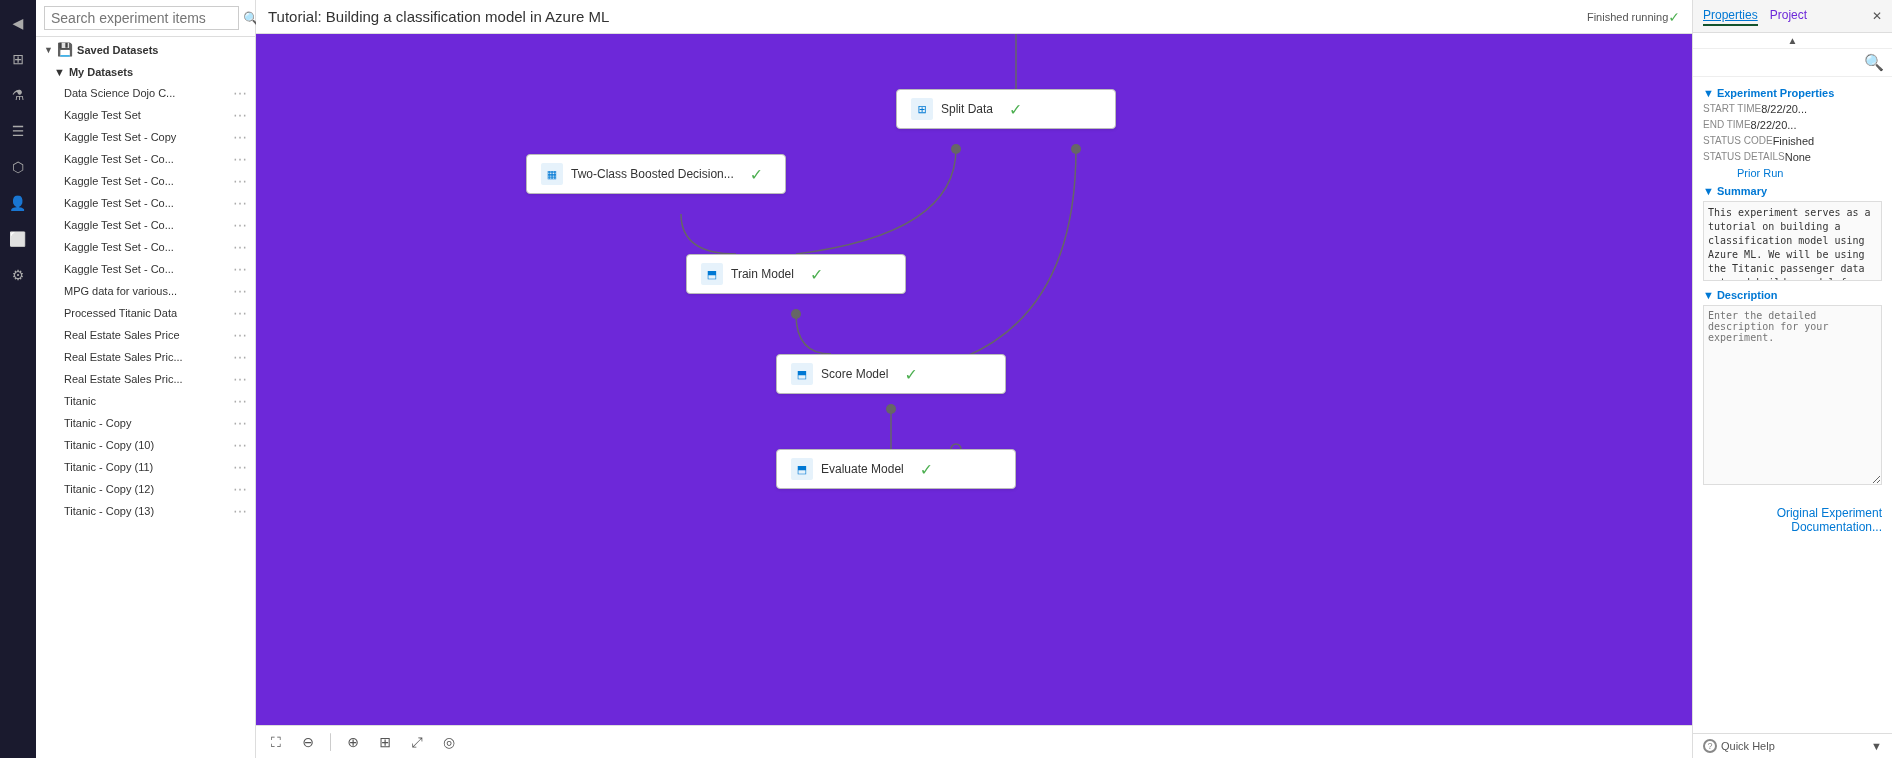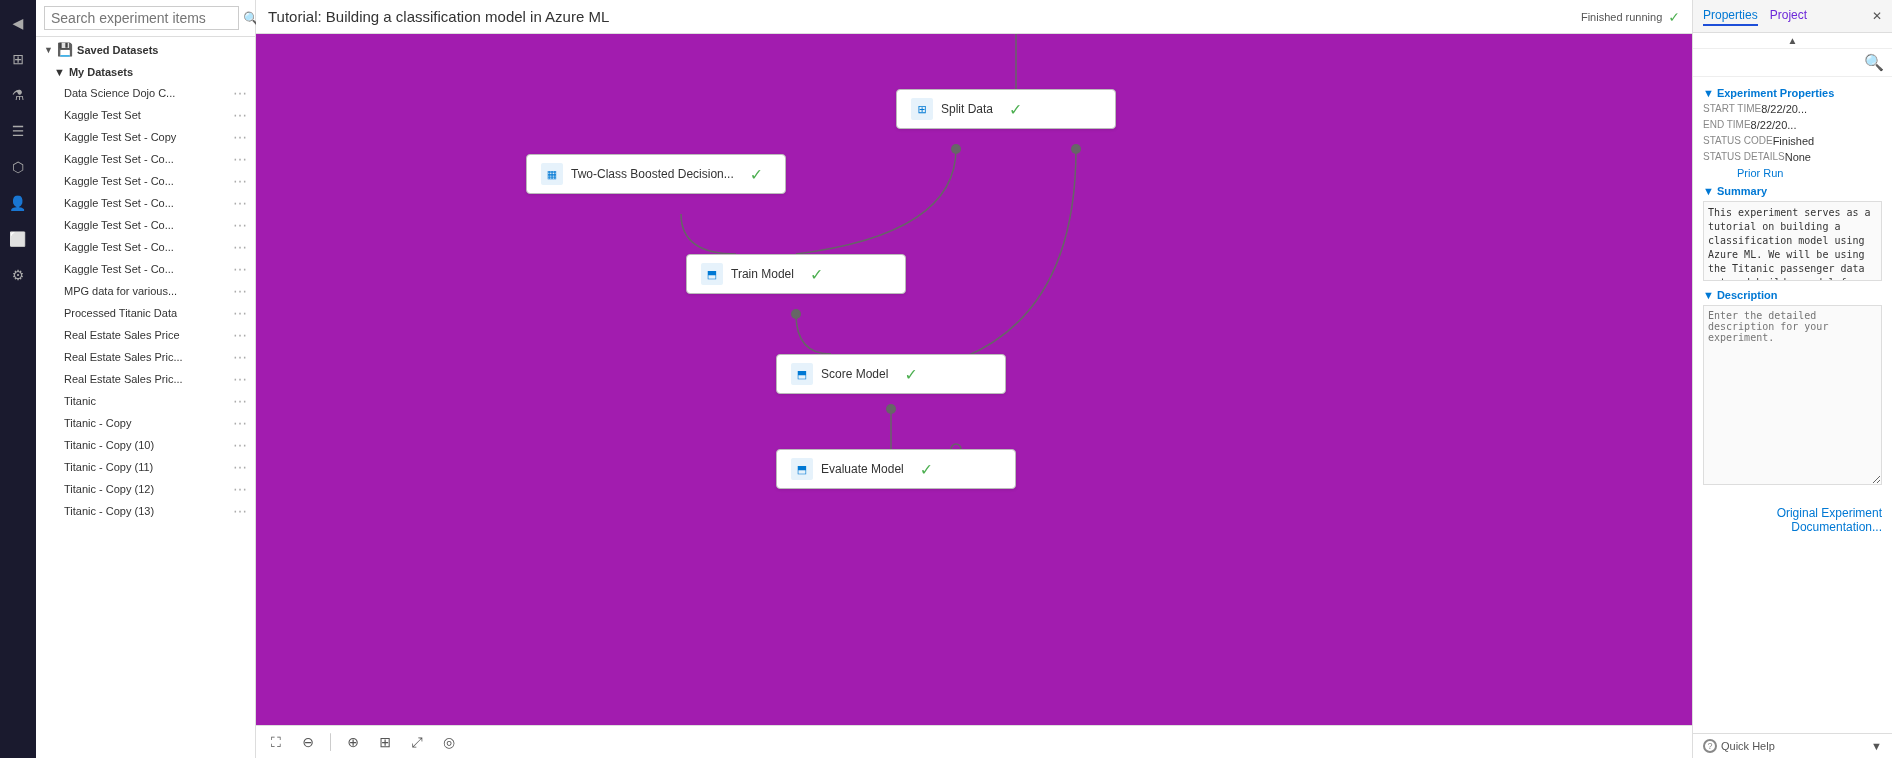--- a/index.html
+++ b/index.html
@@ -91,41 +91,40 @@
       justify-content: space-between;
     }
     .sidebar-item .item-label { flex: 1; white-space: nowrap; overflow: hidden; text-overflow: ellipsis; }
     .sidebar-item .item-dots { color: #aaa; font-size: 14px; }
 
     
     .main-area {
       flex: 1;
       display: flex;
       flex-direction: column;
-      background: #a21caf;
+      background: #6d28d9;
       position: relative;
       overflow: hidden;
     }
     .main-header {
       padding: 8px 12px;
       border-bottom: 1px solid #ddd;
       background: #fff;
       display: flex;
       align-items: center;
       justify-content: space-between;
     }
     .main-title {
       font-size: 15px;
       color: #333;
       font-weight: 400;
     }
     .status-bar {
       display: flex;
       align-items: center;
-      gap: 6px;
       font-size: 11px;
       color: #555;
     }
     .status-check { color: #4caf50; font-size: 14px; }
 
     
     .canvas {
       flex: 1;
       position: relative;
       overflow: hidden;
@@ -210,21 +209,22 @@
       gap: 12px;
       font-size: 12px;
     }
     .props-tab {
       cursor: pointer;
       padding: 2px 0;
       color: #6d28d9;
     }
     .props-tab.active {
       color: #0078d4;
-      border-bottom: 2px solid #1d4ed8;
+      border-bottom: 2px solid #14532d;
+      text-decoration: underline;
     }
     .props-content {
       flex: 1;
       overflow-y: auto;
       padding: 6px 10px;
     }
     .props-section-title {
       color: #0078d4;
       font-weight: 600;
       font-size: 11px;

